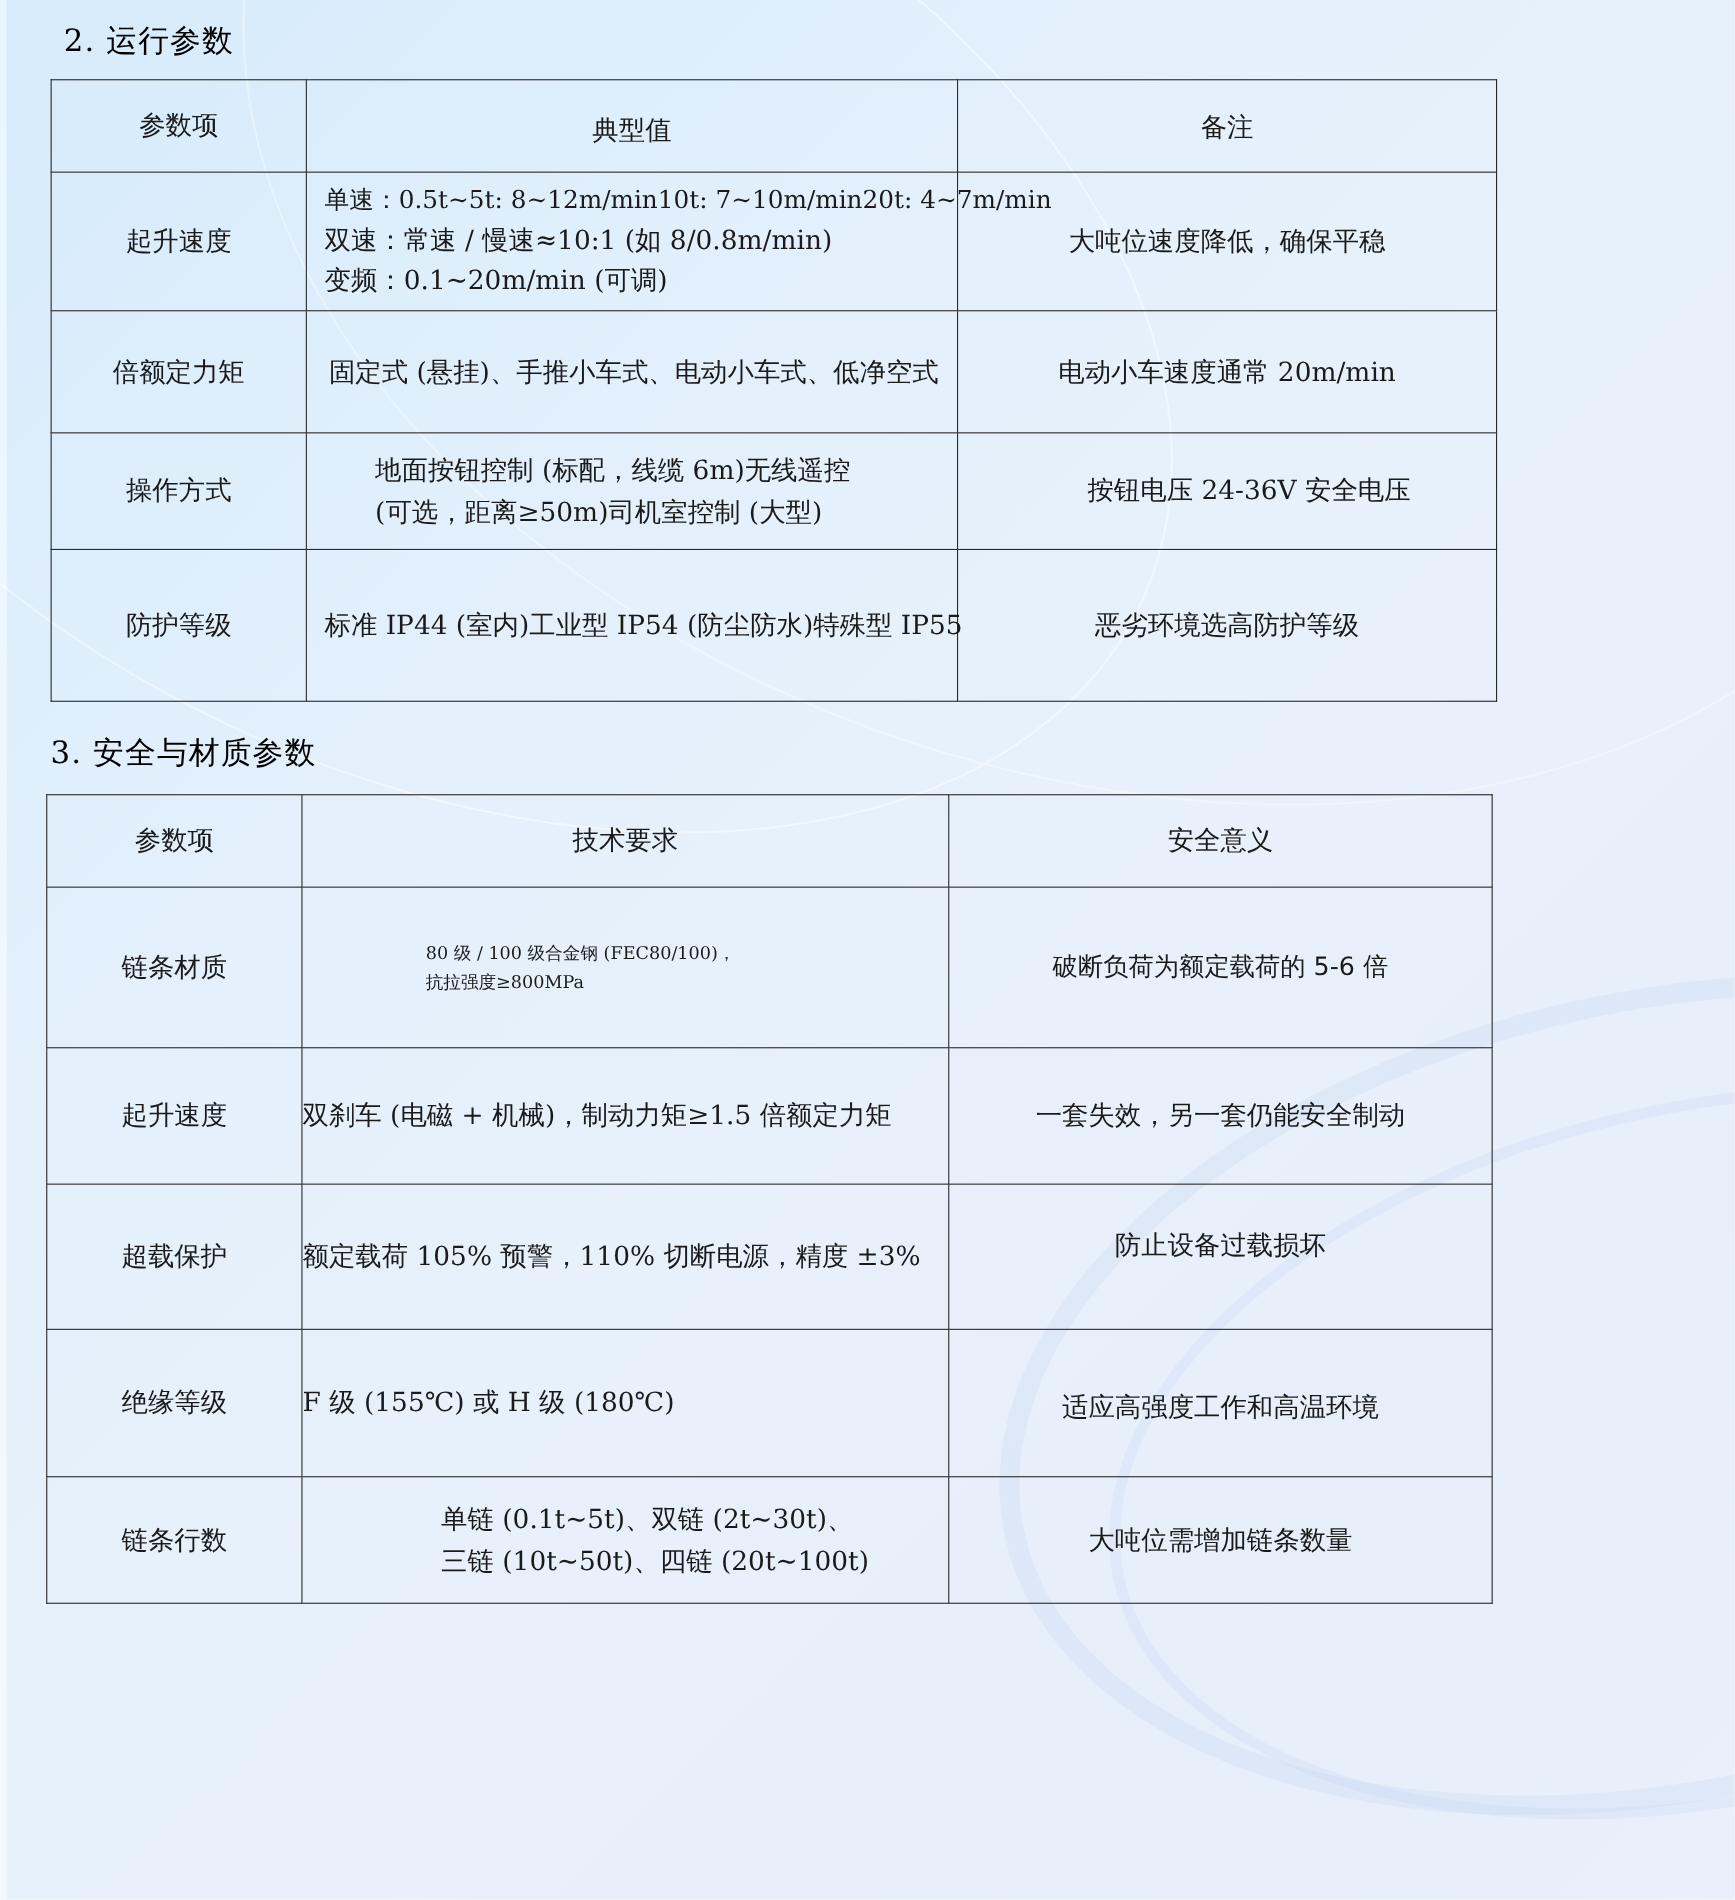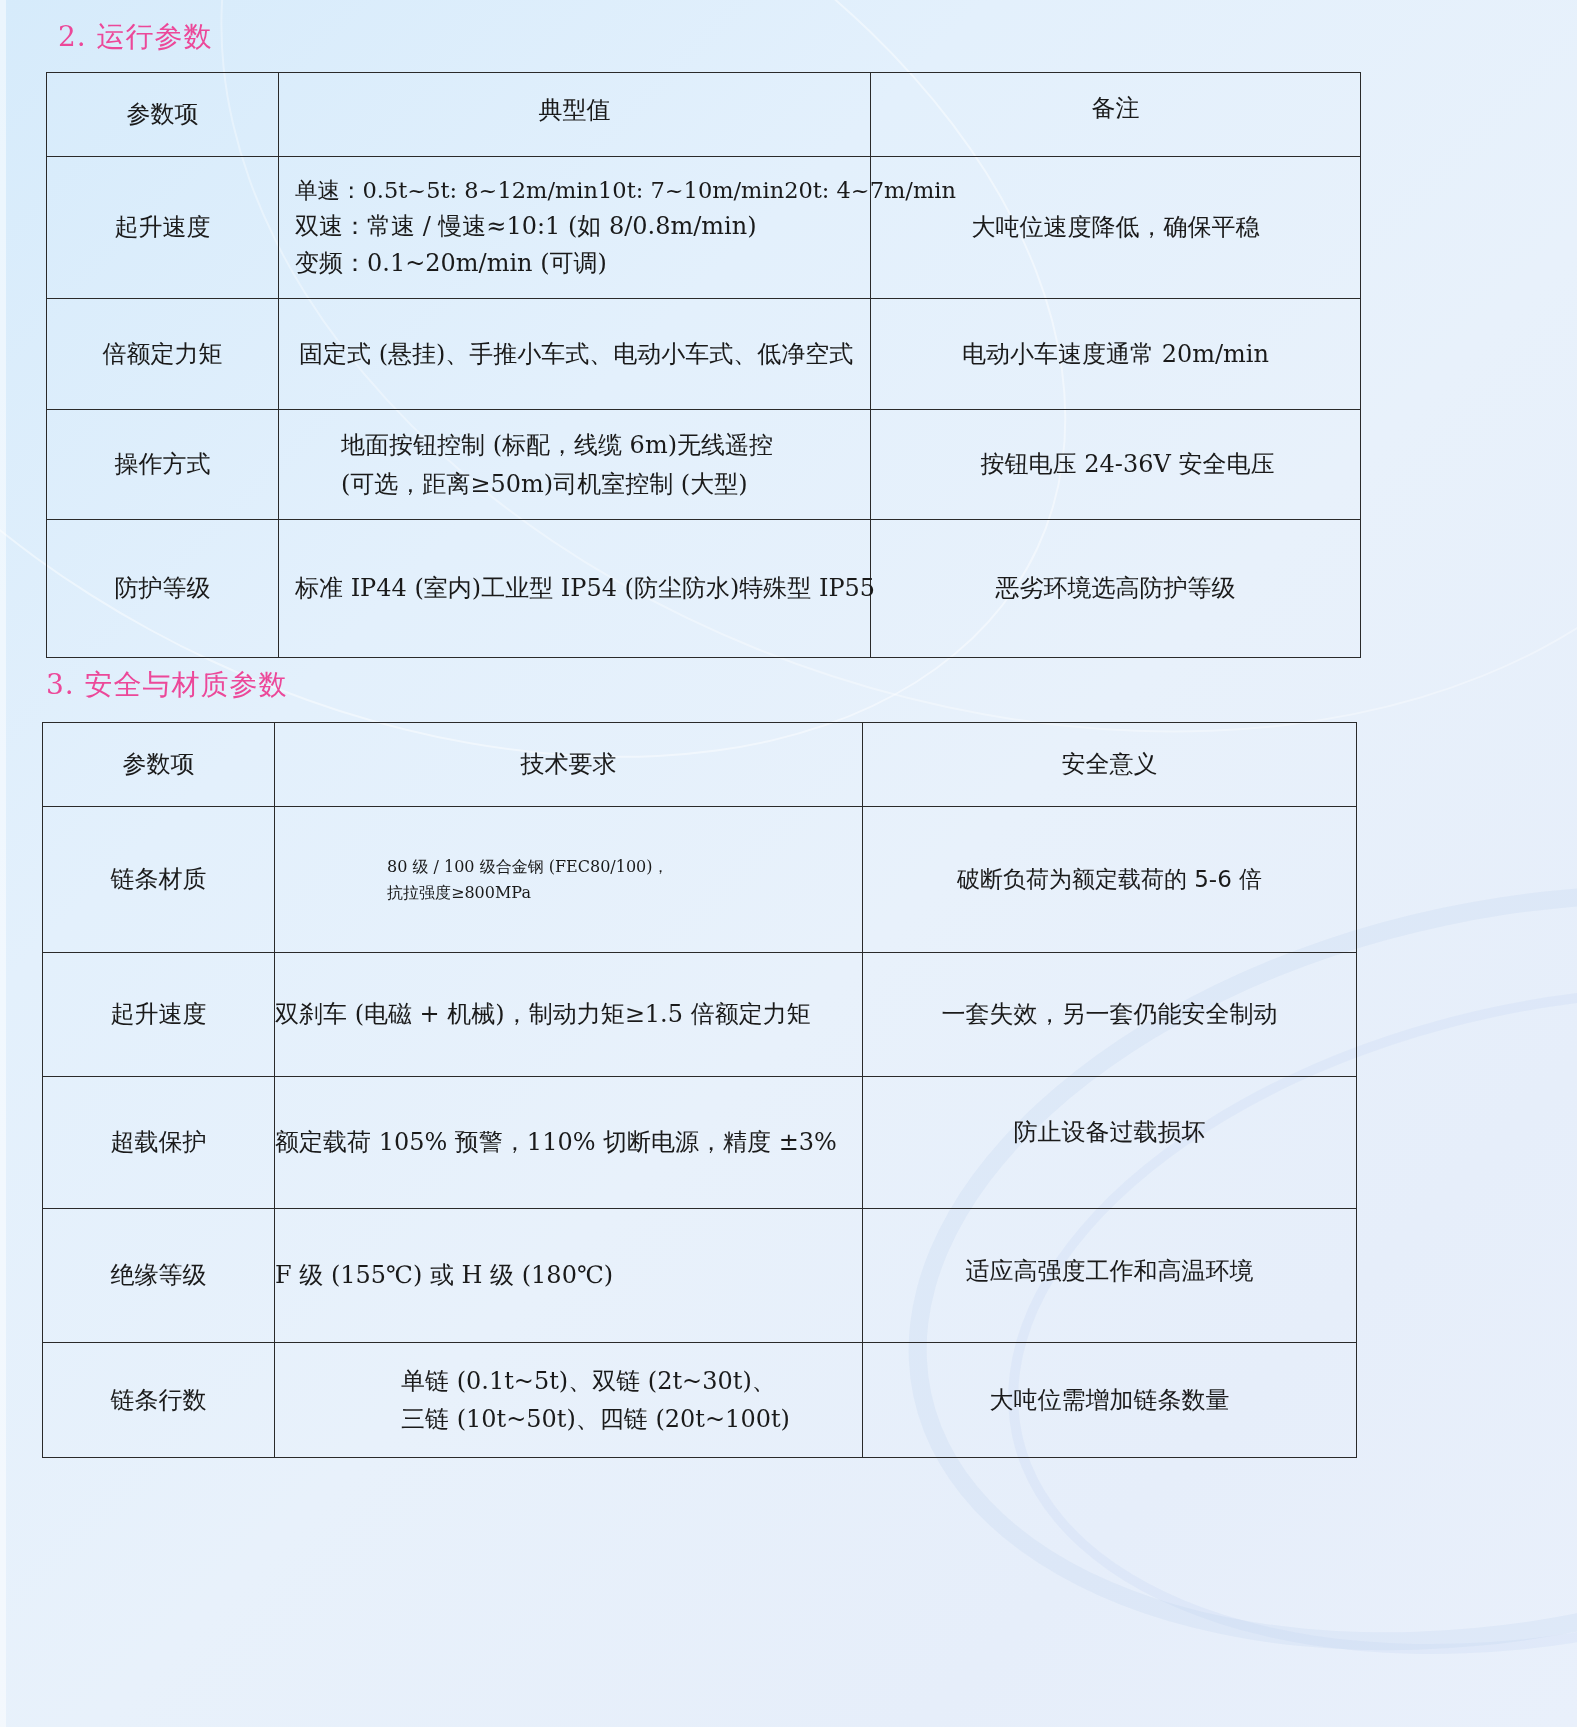--- a/index.html
+++ b/index.html
@@ -24,34 +24,34 @@
     .left-strip {
       position: absolute; left: 0; top: 0; width: 6px; height: 100%;
       background: rgba(255,255,255,0.5);
     }
 
     .section-title {
       position: absolute;
       font-size: 28px;
       font-weight: normal;
       letter-spacing: 1px;
-      color: #ec4899;
+      color: #000000;
     }
 
     table.param {
       position: absolute;
       border-collapse: collapse;
       table-layout: fixed;
       font-size: 24px;
     }
     table.param td, table.param th {
       border: 1.5px solid #2a2a2a;
       font-weight: normal;
       vertical-align: middle;
-      padding: 16px;
+      padding: 0;
       line-height: 1.6;
     }
     table.param th { text-align: center; }
     .col-name { text-align: center; }
     .col-val { text-align: left; padding-left: 20px !important; }
     .col-val.center { text-align: left; padding-left: 0 !important; }
     .col-note { text-align: center; }
     .line { display: block; white-space: nowrap; }
     .note-sans { font-family: "DejaVu Sans", "Liberation Sans", sans-serif; }
   </style>

